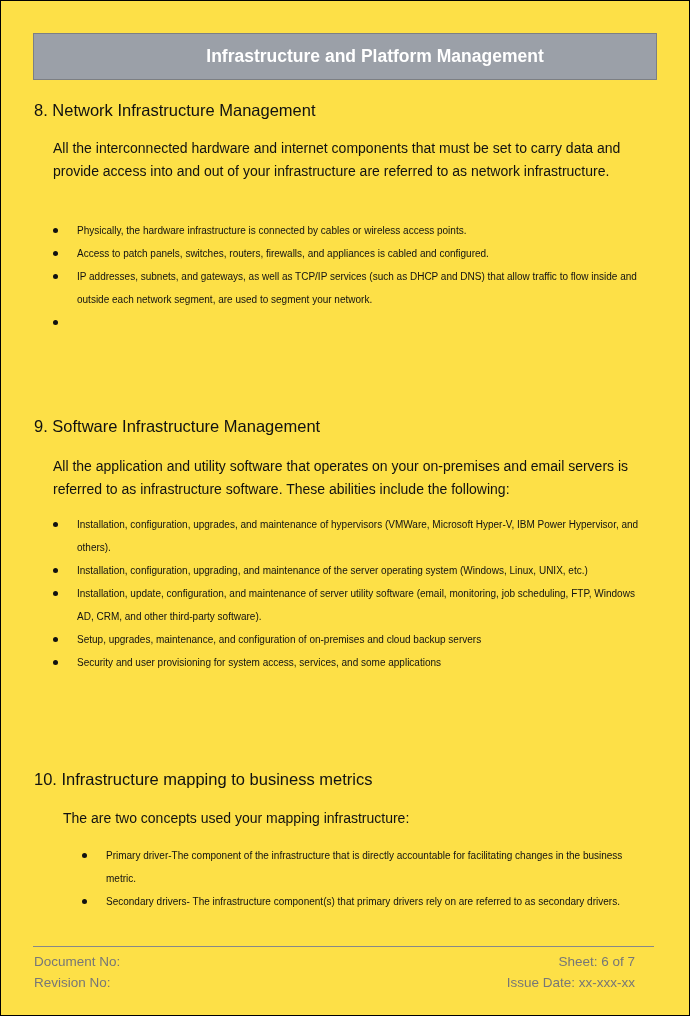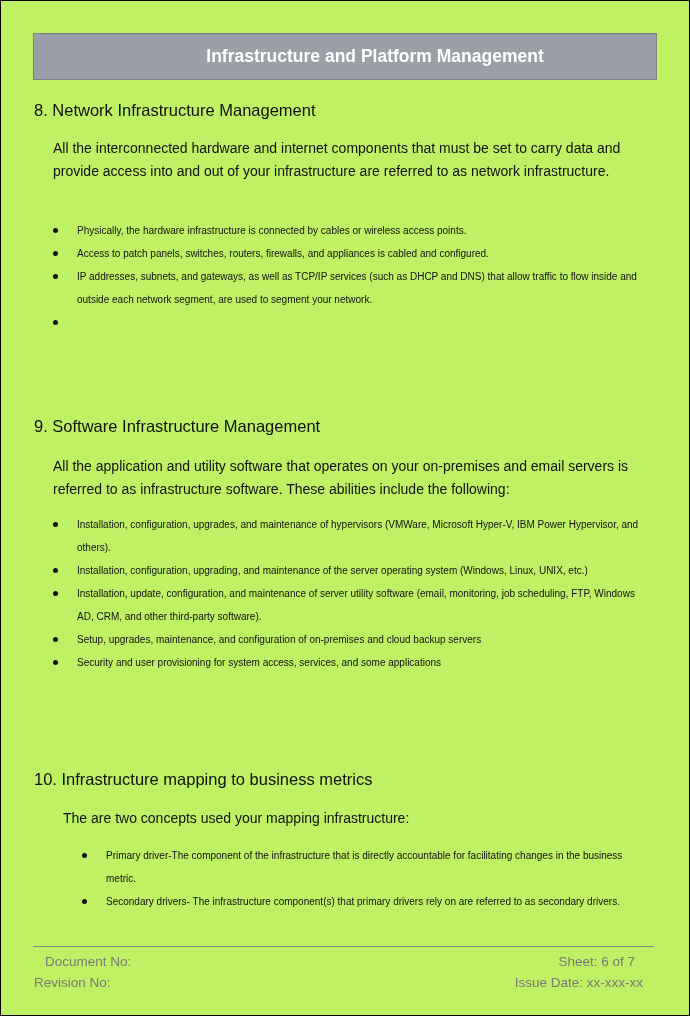--- a/index.html
+++ b/index.html
@@ -8,21 +8,21 @@
       background: #ffffff;
       font-family: "Liberation Sans", sans-serif;
       color: #111;
       position: relative;
       overflow: hidden;
     }
     .page {
       position: absolute; left: 0; top: 0;
       width: 688px; height: 1014px;
       border: 1px solid #000;
-      background: #bef264;
+      background: #fde047;
     }
     .title-box {
       position: absolute; left: 32px; top: 32px;
       width: 622px; height: 45px;
       background: #9ba0a8;
       border: 1px solid #7c7f84;
       display: flex; align-items: center; justify-content: center;
     }
     .title-box span {
       color: #ffffff; font-weight: bold; font-size: 17.5px;
@@ -78,18 +78,18 @@
   </ul>
 
   <div class="section-heading" style="top:769px;">10. Infrastructure mapping to business metrics</div>
   <div class="para" style="left:62px; top:806px; width:590px;">The are two concepts used your mapping infrastructure:</div>
   <ul class="blist" style="left:81px; top:843px; width:572px;">
     <li><span class="dot"></span><span>Primary driver-The component of the infrastructure that is directly accountable for facilitating changes in the business metric.</span></li>
     <li><span class="dot"></span><span>Secondary drivers- The infrastructure component(s) that primary drivers rely on are referred to as secondary drivers.</span></li>
   </ul>
 
   <div class="footer-line"></div>
-  <div class="footer-text" style="left:33px; top:953px;margin-left:11px;">Document No:</div>
+  <div class="footer-text" style="left:33px; top:953px;">Document No:</div>
   <div class="footer-text" style="left:33px; top:974px;">Revision No:</div>
   <div class="footer-text" style="right:54px; top:953px; text-align:right;">Sheet: 6 of 7</div>
-  <div class="footer-text" style="right:46px; top:974px; ">Issue Date: xx-xxx-xx</div>
+  <div class="footer-text" style="right:54px; top:974px; ">Issue Date: xx-xxx-xx</div>
 
 </div>
 
 </body></html>

